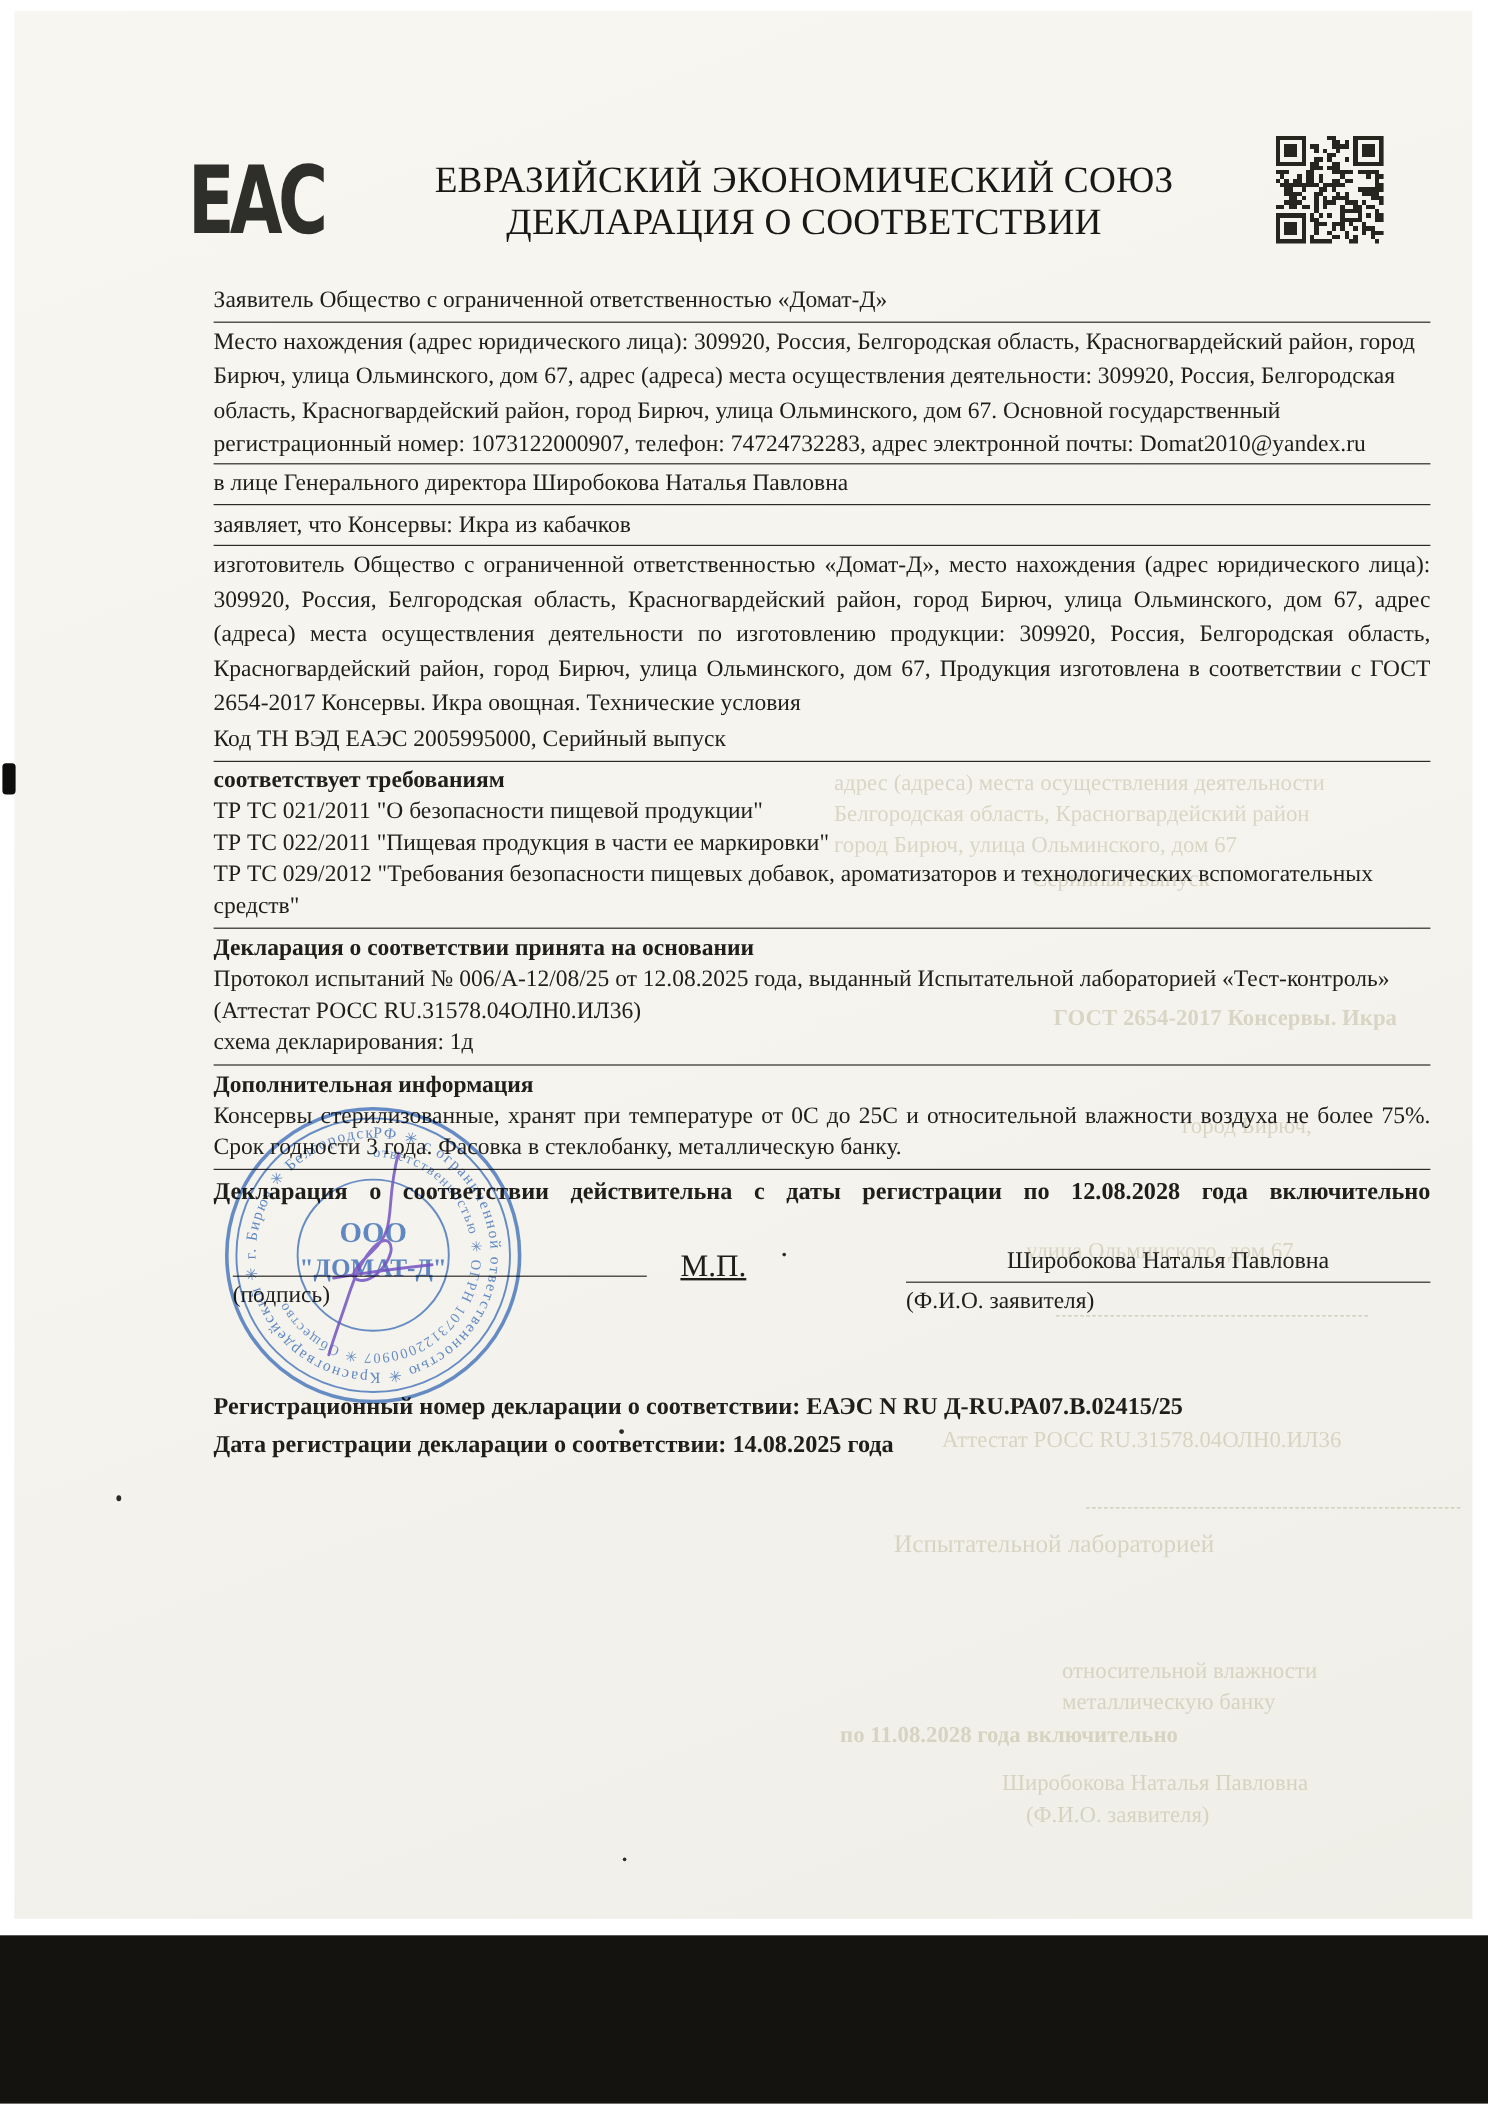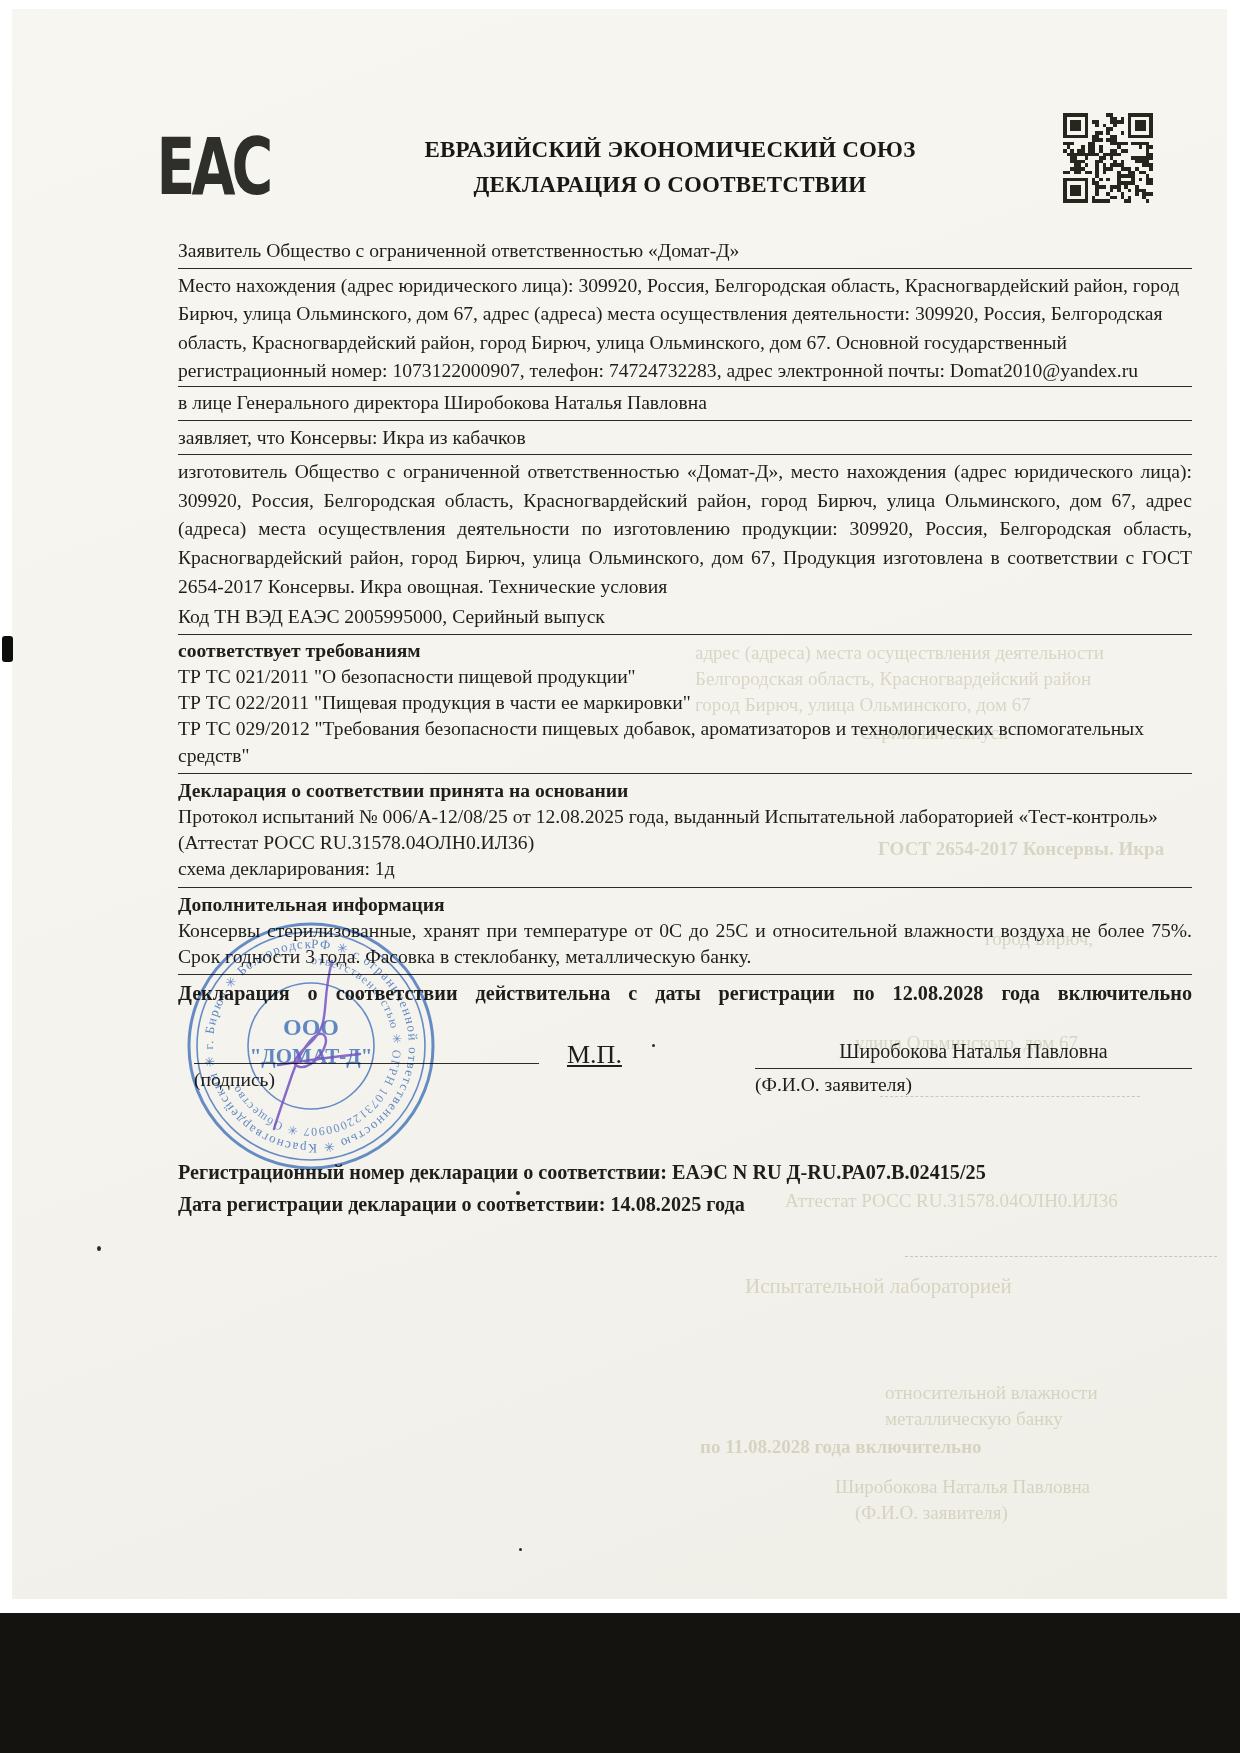--- a/index.html
+++ b/index.html
@@ -5,21 +5,21 @@
   html,body{margin:0;padding:0;background:#14130f;}
   .scan{position:relative;width:1240px;height:1613px;background:#ffffff;overflow:hidden;
         font-family:"Liberation Serif","DejaVu Serif",serif;color:#1f1e1b;}
   .paper{position:absolute;left:12px;top:9px;right:13px;bottom:14px;
          background:linear-gradient(160deg,#f7f6f1 0%,#f4f3ee 55%,#efeee7 100%);}
   
   .hdr{position:absolute;left:170px;top:112px;width:900px;height:110px;display:flex;align-items:center;}
   .eac{width:86px;height:92px;display:flex;align-items:center;justify-content:center;
        font-family:"DejaVu Sans",sans-serif;font-weight:900;font-size:58px;color:#2e2e2b;
        transform:scaleY(1.35) scaleX(0.98);letter-spacing:-4px;}
-  .ttl{flex:1;text-align:center;font-weight:bold;font-size:23px;line-height:35px;color:#181816;
+  .ttl{flex:1;text-align:center;font-weight:normal;font-size:31px;line-height:35px;color:#181816;
        letter-spacing:.2px;padding-left:14px;}
   .qr{position:absolute;left:1063px;top:113px;width:90px;height:90px;}
   
   .doc{position:absolute;left:178px;top:237px;width:1014px;font-size:19.6px;line-height:28.6px;}
   .rule{border-bottom:1.6px solid #2c2b28;}
   .row{padding-bottom:2px;margin-bottom:3px;}
   b.lbl{font-weight:normal;}
   p.par{margin:0 0 2px 0;}
   .just{text-align:justify;}
   .sec{line-height:26.2px;padding-bottom:4px;margin-bottom:4px;}

